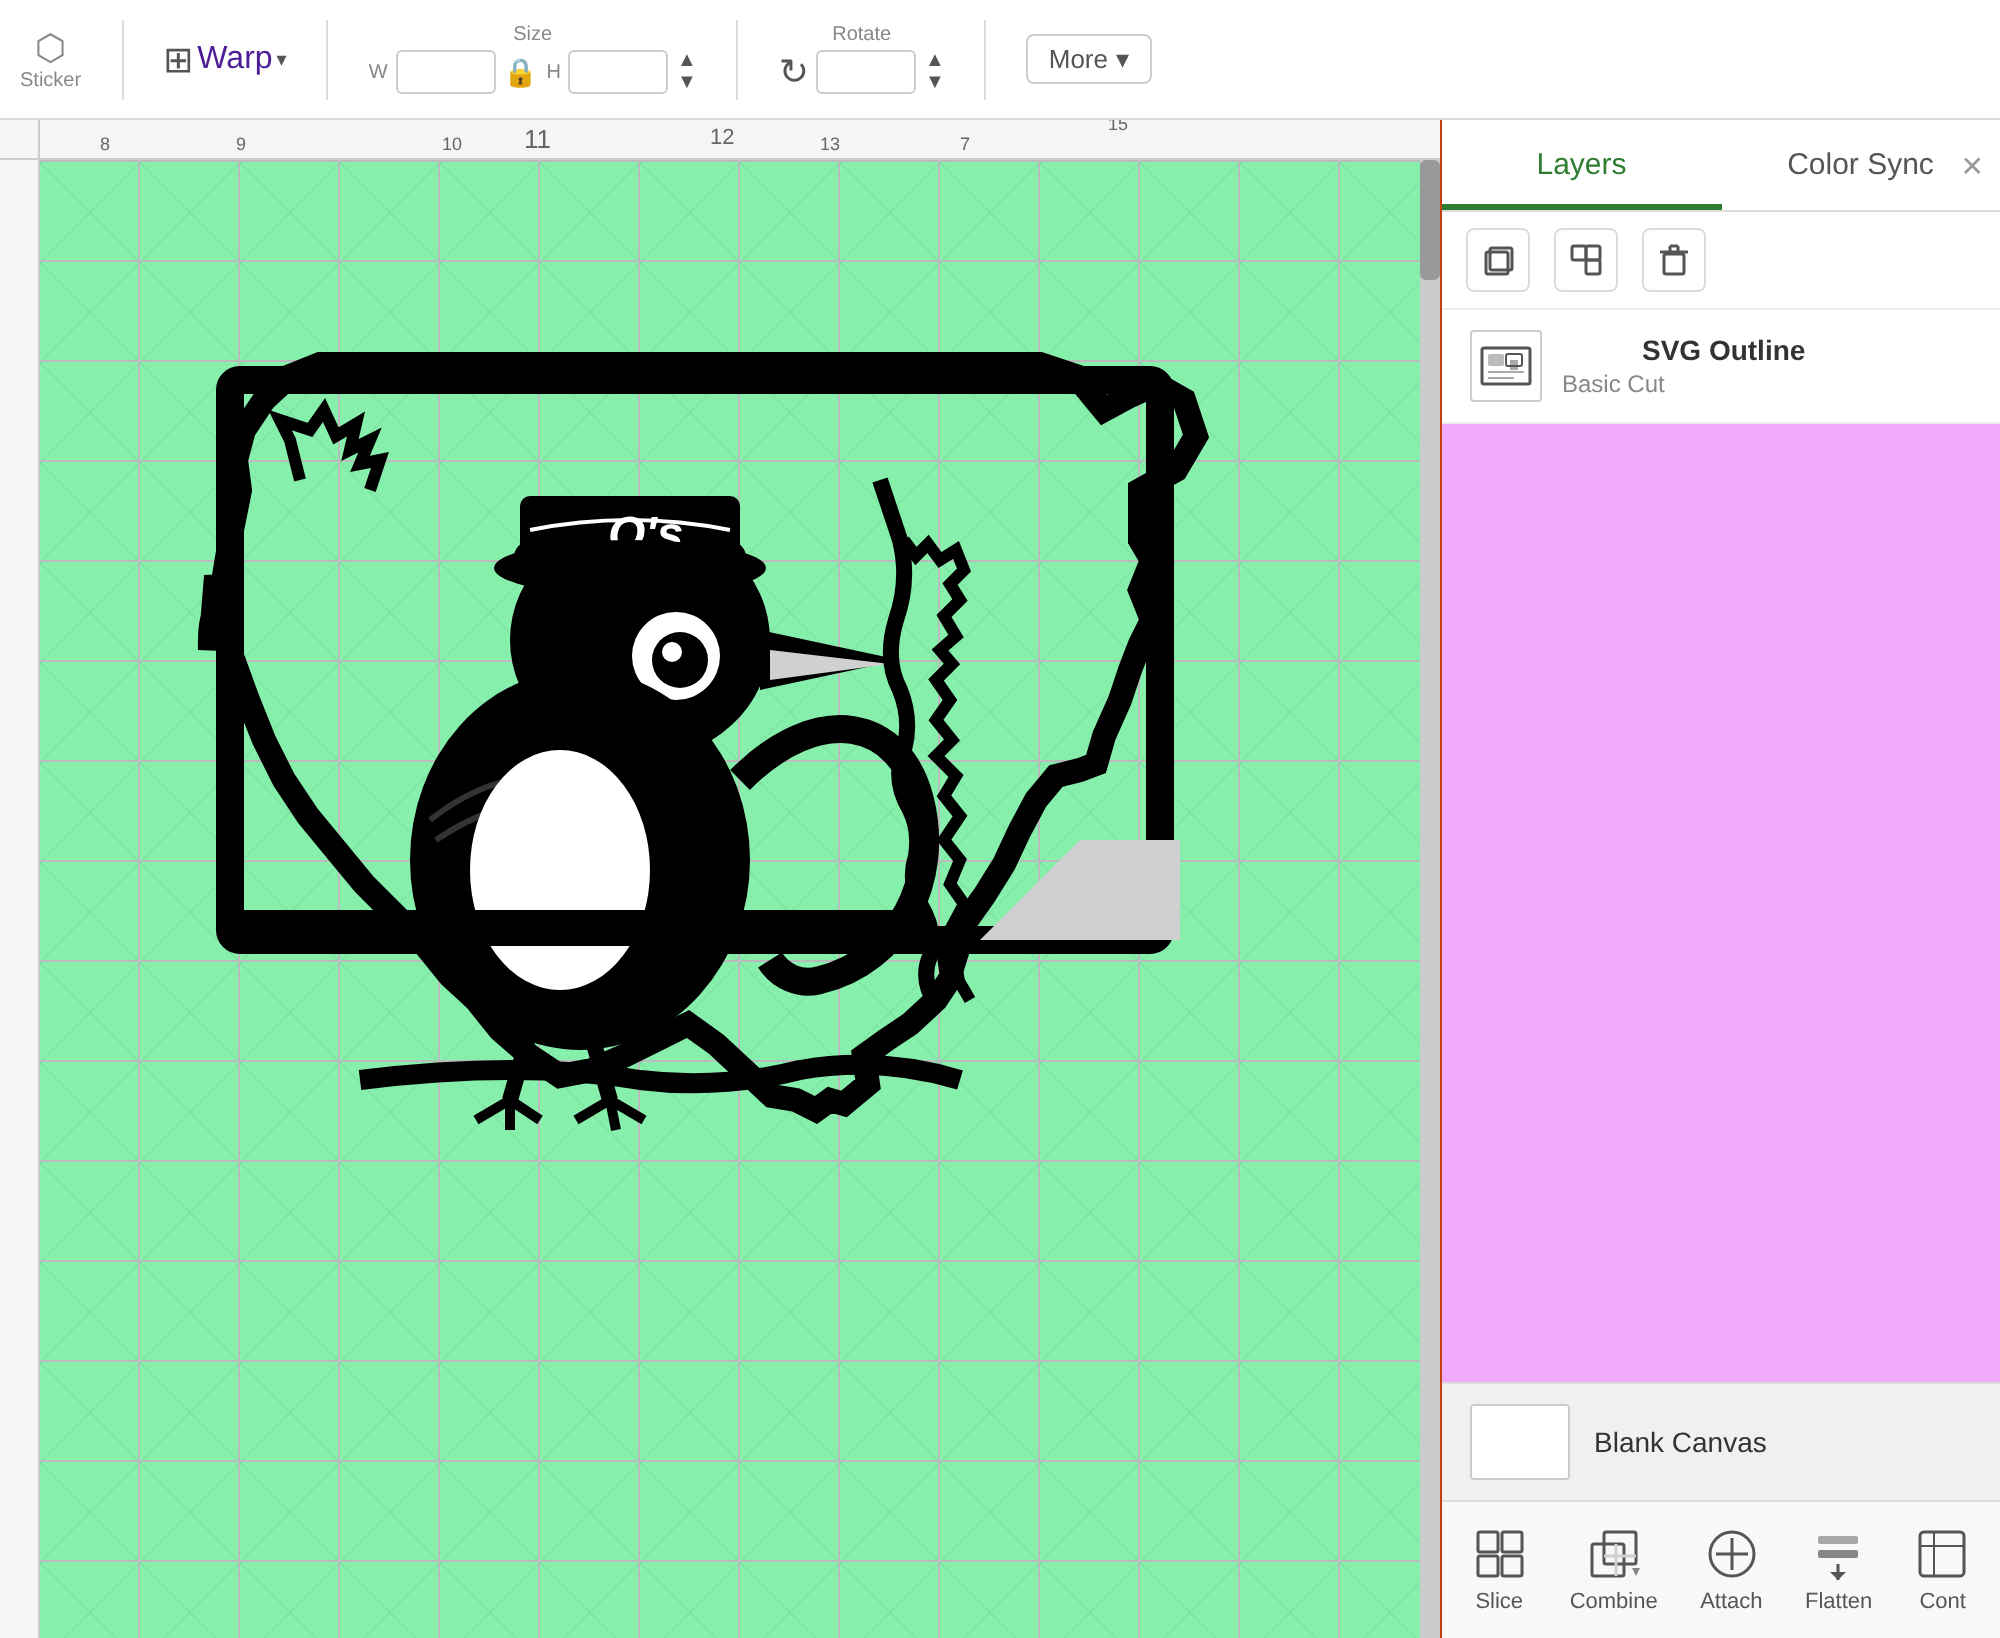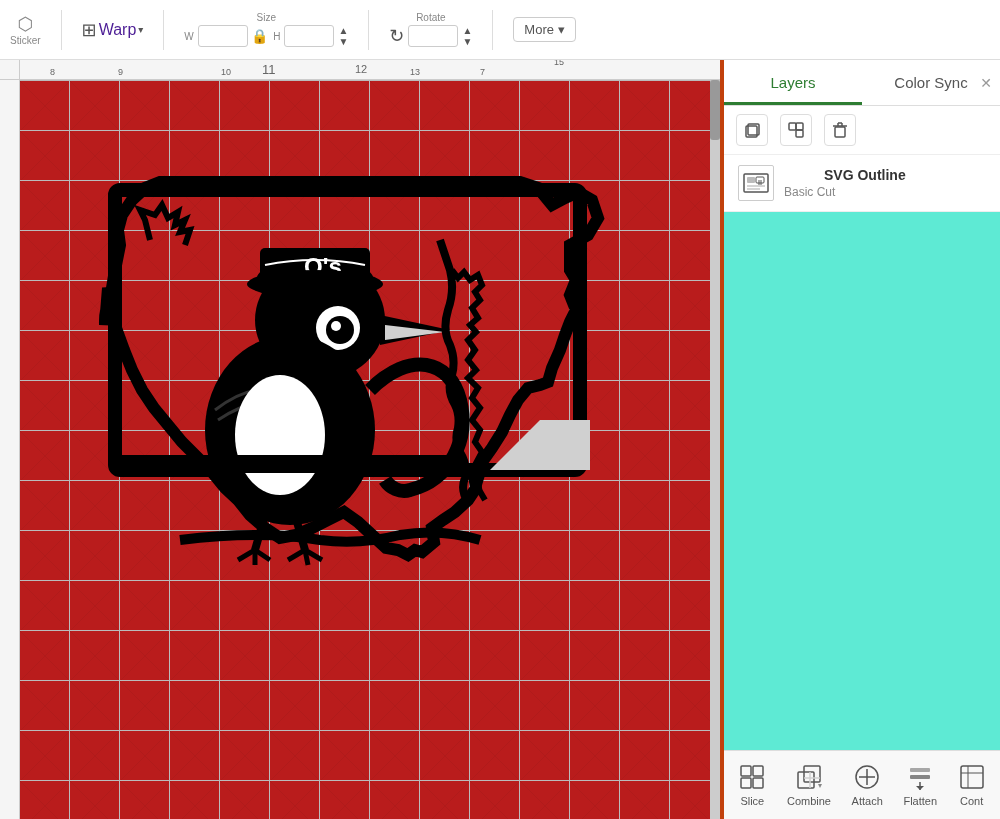--- a/index.html
+++ b/index.html
@@ -119,22 +119,23 @@
       z-index: 11;
     }
 
     
     .grid-canvas {
       position: absolute;
       top: 20px;
       left: 20px;
       right: 10px;
       bottom: 0;
-      background-color: #b91c1c;
+      background-color: #86efac;
       overflow: hidden;
+      font-style: italic;
     }
     .grid-pattern {
       position: absolute;
       top: 0; left: 0; right: 0; bottom: 0;
       background-image:
         repeating-linear-gradient(0deg, transparent, transparent 49px, #bbb 49px, #bbb 50px),
         repeating-linear-gradient(90deg, transparent, transparent 49px, #bbb 49px, #bbb 50px);
       background-size: 50px 50px;
     }
     
@@ -169,22 +170,22 @@
     
     .design-svg {
       position: absolute;
       top: 80px;
       left: 40px;
     }
 
     
     .right-panel {
       width: 280px;
-      background: #5eead4;
-      border-left: 4px solid #c2410c;
+      background: #f0abfc;
+      border-left: 1px solid #c2410c;
       display: flex;
       flex-direction: column;
       flex-shrink: 0;
     }
 
     
     .panel-tabs {
       display: flex;
       border-bottom: 1px solid #ddd;
       background: #fff;
@@ -686,20 +687,24 @@
         </svg>
       </div>
       <div class="layer-info">
         <span class="layer-name">SVG Outline</span>
         <span class="layer-type">Basic Cut</span>
       </div>
     </div>
 
     <div style="flex:1;"></div>
 
+    <div class="blank-canvas-section">
+      <div class="blank-canvas-thumb"></div>
+      <span class="blank-canvas-label">Blank Canvas</span>
+    </div>
 
     <div class="panel-actions">
       <div class="panel-action-btn">
         <div class="panel-action-icon">
           <svg width="26" height="26" viewBox="0 0 26 26">
             <rect x="2" y="2" width="10" height="10" rx="1" fill="none" stroke="#555" stroke-width="1.5"></rect>
             <rect x="14" y="2" width="10" height="10" rx="1" fill="none" stroke="#555" stroke-width="1.5"></rect>
             <rect x="2" y="14" width="10" height="10" rx="1" fill="none" stroke="#555" stroke-width="1.5"></rect>
             <rect x="14" y="14" width="10" height="10" rx="1" fill="none" stroke="#555" stroke-width="1.5"></rect>
           </svg>

